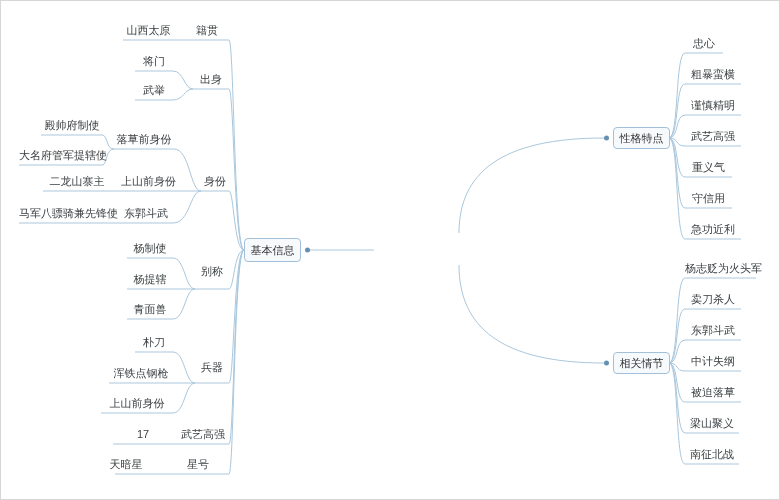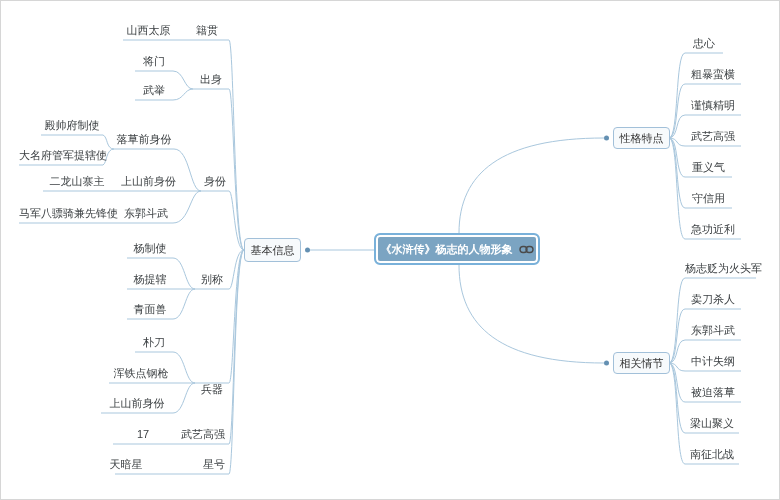--- a/index.html
+++ b/index.html
@@ -145,42 +145,35 @@
       <line x1="684" y1="432" x2="738" y2="432"></line>
       <line x1="684" y1="463" x2="738" y2="463"></line>
     </g>
     <g fill="#6490b2">
       <circle cx="306.5" cy="249" r="2.5"></circle>
       <circle cx="605.5" cy="137" r="2.5"></circle>
       <circle cx="605.5" cy="362" r="2.5"></circle>
     </g>
   </svg>
 
-  <div class="central-node">
-    <span>《水浒传》杨志的人物形象</span>
-    <svg class="link-icon" width="15" height="9" viewBox="0 0 15 9">
-      <rect x="1" y="1.5" width="7" height="6" rx="3" fill="none" stroke="#4a4a4a" stroke-width="1.4"></rect>
-      <rect x="7" y="1.5" width="7" height="6" rx="3" fill="none" stroke="#4a4a4a" stroke-width="1.4"></rect>
-    </svg>
-  </div>
 
   <div class="side-node" style="left:243px;top:237px;width:57px;height:24px">基本信息</div>
   <div class="side-node" style="left:612px;top:126px;width:57px;height:22px">性格特点</div>
   <div class="side-node" style="left:612px;top:351px;width:57px;height:22px">相关情节</div>
 
   <div class="lbl" style="left:184px;top:23px;width:44px">籍贯</div>
   <div class="lbl" style="left:192px;top:72px;width:36px">出身</div>
   <div class="lbl" style="left:200px;top:174px;width:28px">身份</div>
   <div class="lbl" style="left:113px;top:132px;width:60px">落草前身份</div>
   <div class="lbl" style="left:118px;top:174px;width:59px">上山前身份</div>
   <div class="lbl" style="left:118px;top:206px;width:54px">东郭斗武</div>
-  <div class="lbl" style="left:194px;top:272px;width:34px">别称</div>
-  <div class="lbl" style="left:194px;top:382px;width:34px">兵器</div>
+  <div class="lbl" style="left:194px;top:264px;width:34px">别称</div>
+  <div class="lbl" style="left:194px;top:360px;width:34px">兵器</div>
   <div class="lbl" style="left:176px;top:427px;width:52px">武艺高强</div>
-  <div class="lbl" style="left:198px;top:457px;width:30px">星号</div>
+  <div class="lbl" style="left:182px;top:457px;width:30px">星号</div>
 
   <div class="lbl" style="left:122px;top:23px;width:51px">山西太原</div>
   <div class="lbl" style="left:134px;top:54px;width:38px">将门</div>
   <div class="lbl" style="left:134px;top:83px;width:38px">武举</div>
   <div class="lbl" style="left:40px;top:118px;width:62px">殿帅府制使</div>
   <div class="lbl" style="left:18px;top:148px;width:84px">大名府管军提辖使</div>
   <div class="lbl" style="left:42px;top:174px;width:68px">二龙山寨主</div>
   <div class="lbl" style="left:18px;top:206px;width:92px">马军八骠骑兼先锋使</div>
   <div class="lbl" style="left:126px;top:241px;width:46px">杨制使</div>
   <div class="lbl" style="left:126px;top:272px;width:46px">杨提辖</div>

